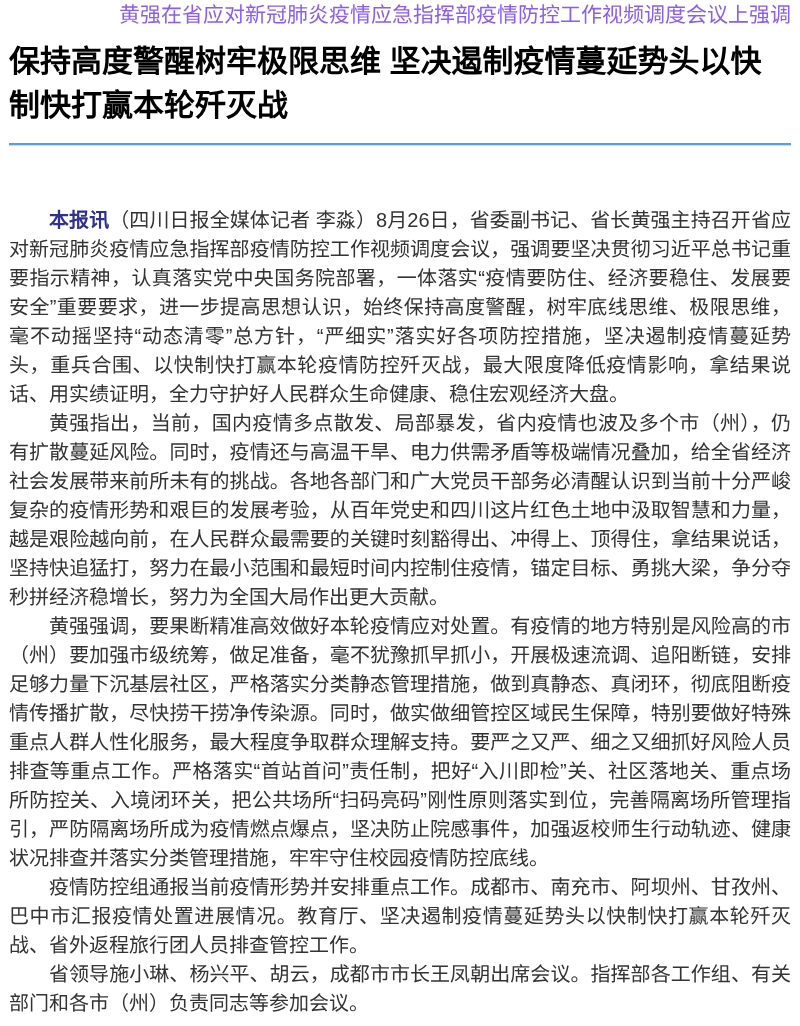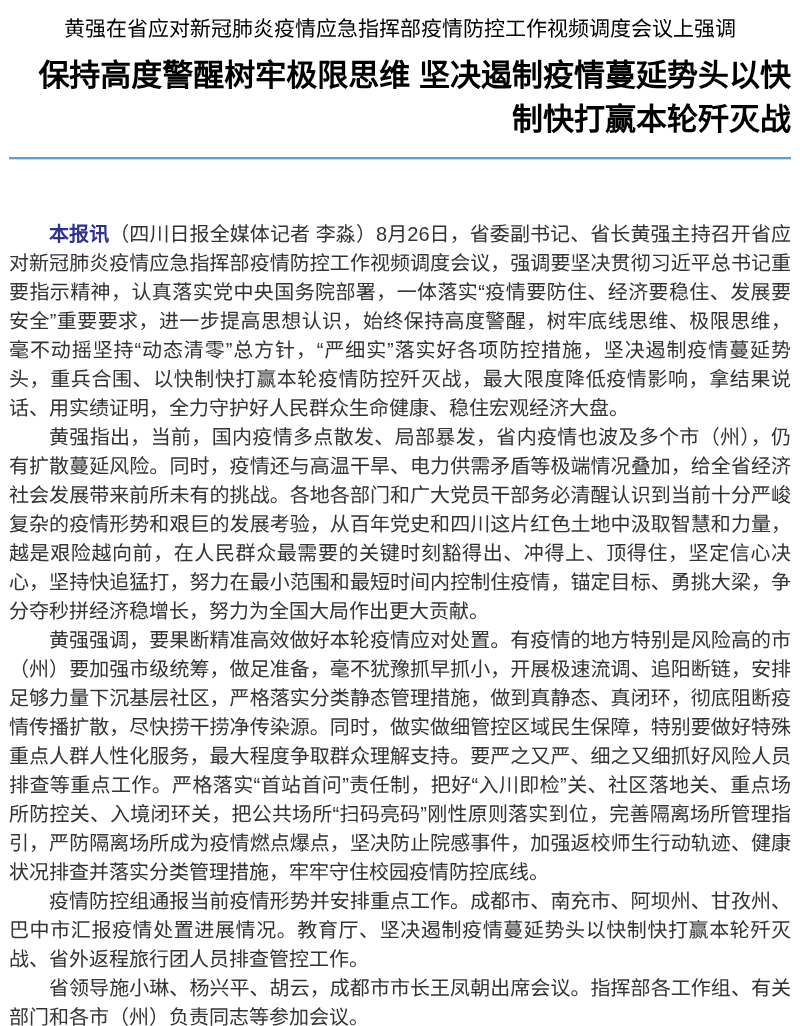--- a/index.html
+++ b/index.html
@@ -10,30 +10,30 @@
   }
   .page {
     width: 800px;
     min-height: 1026px;
     margin: 0 auto;
     box-sizing: border-box;
     padding: 0 9px;
     background: #ffffff;
   }
   .kicker {
-    margin-top: 15px;
-    text-align: center;
-    color: #000000;
+    margin-top: 1px;
+    text-align: right;
+    color: #8b5cf6;
     font-size: 21px;
     font-weight: 400;
     line-height: 1.3;
   }
   .headline {
     margin: 12px 0 0 0;
-    text-align: right;
+    text-align: left;
     color: #000000;
     font-size: 31px;
     font-weight: 700;
     line-height: 1.42;
     letter-spacing: 0;
   }
   .divider {
     border: none;
     height: 0;
     border-top: 2px solid #5b9fd8;
@@ -65,21 +65,21 @@
   <div class="kicker">黄强在省应对新冠肺炎疫情应急指挥部疫情防控工作视频调度会议上强调</div>
 
   <h1 class="headline">保持高度警醒树牢极限思维 坚决遏制疫情蔓延势头以快制快打赢本轮歼灭战</h1>
 
   <hr class="divider">
 
   <div class="article">
 
     <p><span class="lead-label">本报讯</span><span>（四川日报全媒体记者 李淼）8月26日，省委副书记、省长黄强主持召开省应对新冠肺炎疫情应急指挥部疫情防控工作视频调度会议，强调要坚决贯彻习近平总书记重要指示精神，认真落实党中央国务院部署，一体落实“疫情要防住、经济要稳住、发展要安全”重要要求，进一步提高思想认识，始终保持高度警醒，树牢底线思维、极限思维，毫不动摇坚持“动态清零”总方针，“严细实”落实好各项防控措施，坚决遏制疫情蔓延势头，重兵合围、以快制快打赢本轮疫情防控歼灭战，最大限度降低疫情影响，拿结果说话、用实绩证明，全力守护好人民群众生命健康、稳住宏观经济大盘。</span></p>
 
-    <p>黄强指出，当前，国内疫情多点散发、局部暴发，省内疫情也波及多个市（州），仍有扩散蔓延风险。同时，疫情还与高温干旱、电力供需矛盾等极端情况叠加，给全省经济社会发展带来前所未有的挑战。各地各部门和广大党员干部务必清醒认识到当前十分严峻复杂的疫情形势和艰巨的发展考验，从百年党史和四川这片红色土地中汲取智慧和力量，越是艰险越向前，在人民群众最需要的关键时刻豁得出、冲得上、顶得住，坚定信心决心，坚持快追猛打，努力在最小范围和最短时间内控制住疫情，锚定目标、勇挑大梁，争分夺秒拼经济稳增长，努力为全国大局作出更大贡献。</p>
+    <p>黄强指出，当前，国内疫情多点散发、局部暴发，省内疫情也波及多个市（州），仍有扩散蔓延风险。同时，疫情还与高温干旱、电力供需矛盾等极端情况叠加，给全省经济社会发展带来前所未有的挑战。各地各部门和广大党员干部务必清醒认识到当前十分严峻复杂的疫情形势和艰巨的发展考验，从百年党史和四川这片红色土地中汲取智慧和力量，越是艰险越向前，在人民群众最需要的关键时刻豁得出、冲得上、顶得住，拿结果说话，坚持快追猛打，努力在最小范围和最短时间内控制住疫情，锚定目标、勇挑大梁，争分夺秒拼经济稳增长，努力为全国大局作出更大贡献。</p>
 
     <p>黄强强调，要果断精准高效做好本轮疫情应对处置。有疫情的地方特别是风险高的市（州）要加强市级统筹，做足准备，毫不犹豫抓早抓小，开展极速流调、追阳断链，安排足够力量下沉基层社区，严格落实分类静态管理措施，做到真静态、真闭环，彻底阻断疫情传播扩散，尽快捞干捞净传染源。同时，做实做细管控区域民生保障，特别要做好特殊重点人群人性化服务，最大程度争取群众理解支持。要严之又严、细之又细抓好风险人员排查等重点工作。严格落实“首站首问”责任制，把好“入川即检”关、社区落地关、重点场所防控关、入境闭环关，把公共场所“扫码亮码”刚性原则落实到位，完善隔离场所管理指引，严防隔离场所成为疫情燃点爆点，坚决防止院感事件，加强返校师生行动轨迹、健康状况排查并落实分类管理措施，牢牢守住校园疫情防控底线。</p>
 
     <p>疫情防控组通报当前疫情形势并安排重点工作。成都市、南充市、阿坝州、甘孜州、巴中市汇报疫情处置进展情况。教育厅、坚决遏制疫情蔓延势头以快制快打赢本轮歼灭战、省外返程旅行团人员排查管控工作。</p>
 
     <p>省领导施小琳、杨兴平、胡云，成都市市长王凤朝出席会议。指挥部各工作组、有关部门和各市（州）负责同志等参加会议。</p>
 
   </div>
 </div>
 

